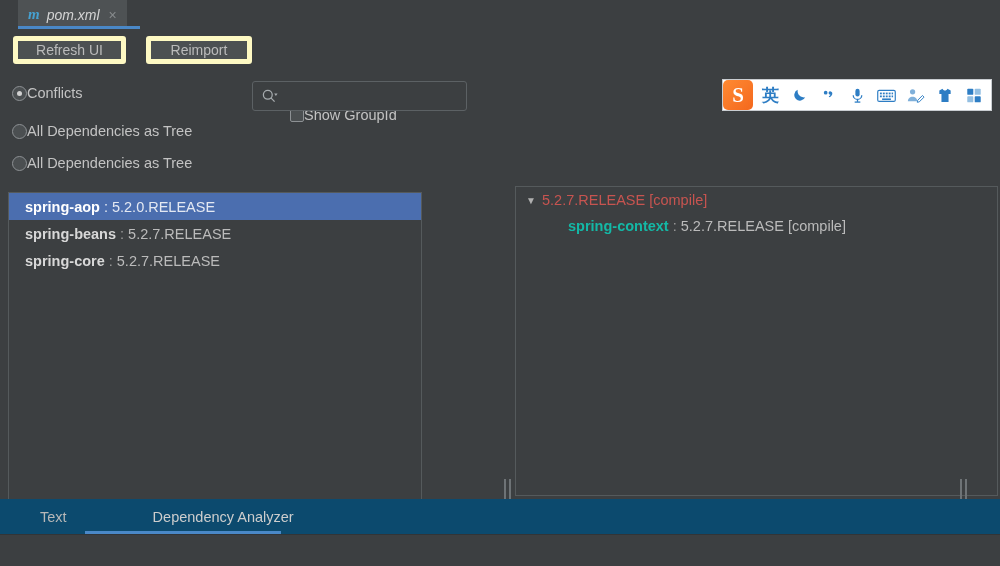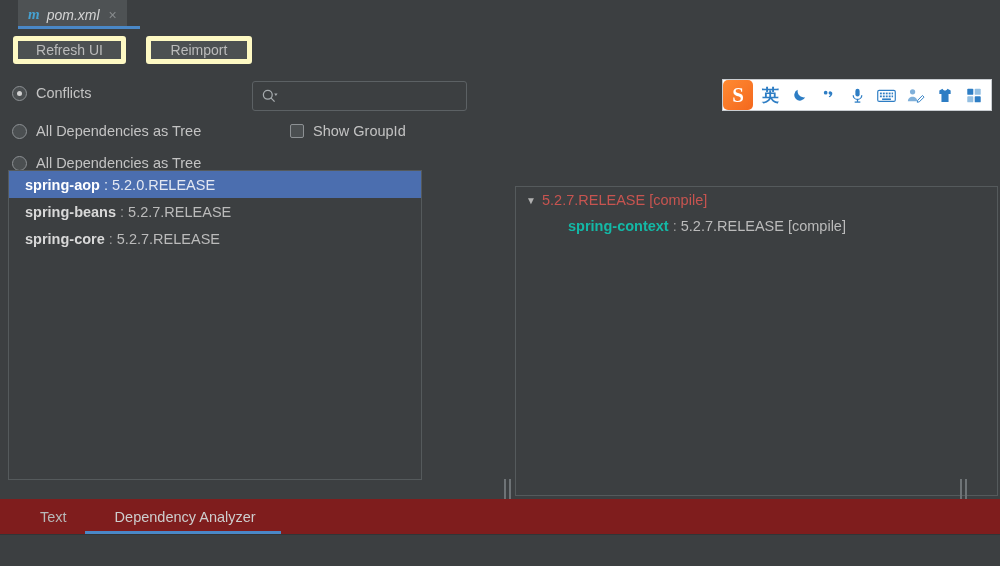--- a/index.html
+++ b/index.html
@@ -113,27 +113,27 @@
     width: 27px; height: 30px;
     display: flex; align-items: center; justify-content: center;
     color: #2d7dc4;
   }
   .ime-item.cn { font-size: 17px; font-weight: bold; color: #2d7dc4; }
   .ime-item svg { display: block; }
 
   
   .opt {
     position: absolute;
-    display: flex; align-items: center; gap: 9px;
+    display: flex; align-items: center; 
     color: #c3c3c3; font-size: 14.5px;
   }
   #opt-conflicts { left: 12px; top: 85px; }
   #opt-list      { left: 12px; top: 123px; }
   #opt-tree      { left: 12px; top: 155px; text-align: center; }
-  #opt-groupid   { left: 252px; top: 123px; padding-left: 38px; }
+  #opt-groupid   { left: 252px; top: 107px; padding-left: 38px; }
 
   .radio {
     width: 15px; height: 15px;
     border-radius: 50%;
     border: 1px solid #8d9194;
     background: #4b4f51;
     position: relative;
     flex: 0 0 auto;
   }
   .radio.checked::after {
@@ -162,21 +162,21 @@
   }
   .search-ico { display: flex; align-items: center; color: #a6abae; }
 
   
   .pane {
     position: absolute;
     background: #3c3f41;
     border: 1px solid #555a5c;
     overflow: hidden;
   }
-  #list-pane { left: 8px;   top: 170px; width: 414px; height: 310px; }
+  #list-pane { left: 8px;   top: 192px; width: 414px; height: 310px; }
   #tree-pane { left: 515px; top: 186px; width: 483px; height: 310px; }
 
   .list-row {
     height: 27px;
     display: flex; align-items: center;
     padding-left: 16px;
     font-size: 14.5px;
     color: #bbbbbb;
     white-space: nowrap;
   }
@@ -214,33 +214,33 @@
     background: #6e7376;
     display: block;
   }
   #grip-left  { left: 502px; top: 479px; }
   #grip-right { left: 958px; top: 479px; }
 
   
   .bottom-tabs {
     position: absolute; left: 0; top: 499px;
     width: 1000px; height: 36px;
-    background: #7f1d1d;
-    display: flex; align-items: center;
+    background: #0c4a6e;
+    display: flex; align-items: center; gap: 30px;
   }
   .btab {
     position: relative;
     height: 36px;
     display: flex; align-items: center;
     font-size: 14.5px;
     color: #b8b8b8;
     padding: 0 8px;
   }
   #btab-text { margin-left: 32px; }
-  #btab-dep  { margin-left: 32px; color: #cdcdcd; }
+  #btab-dep  { margin-left: 40px; color: #cdcdcd; }
   .btab-underline {
     position: absolute; left: 85px; top: 531px;
     width: 196px; height: 4px;
     background: #4a88c7;
   }
   .bottom-filler {
     position: absolute; left: 0; top: 535px;
     width: 1000px; height: 31px;
     background: #3c3f41;
   }

